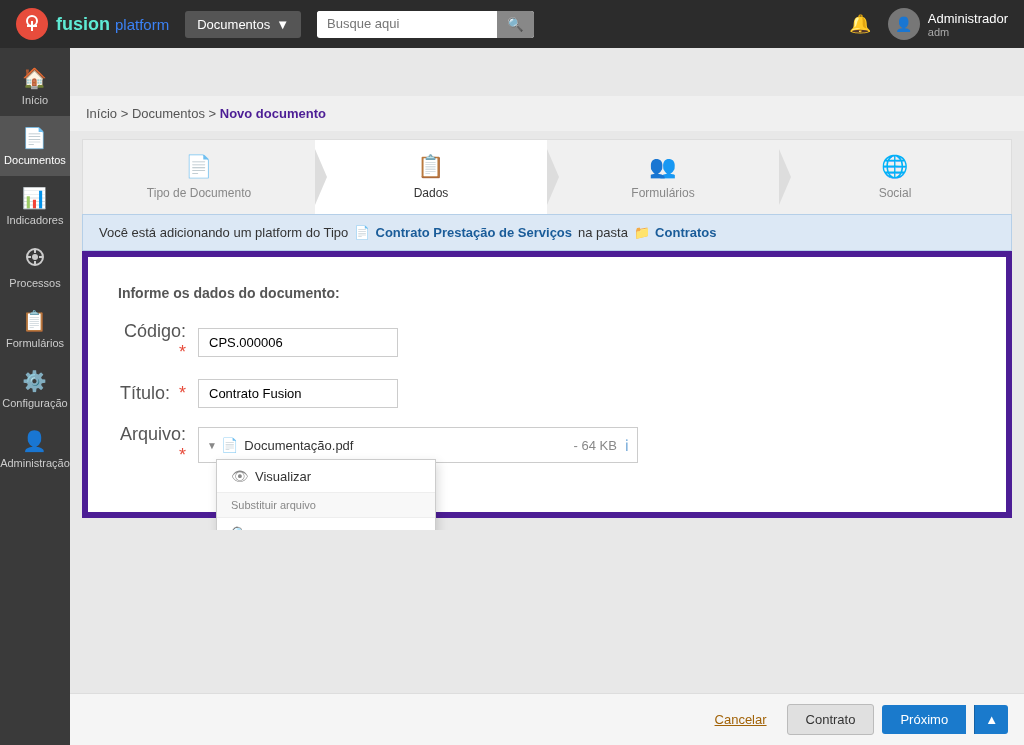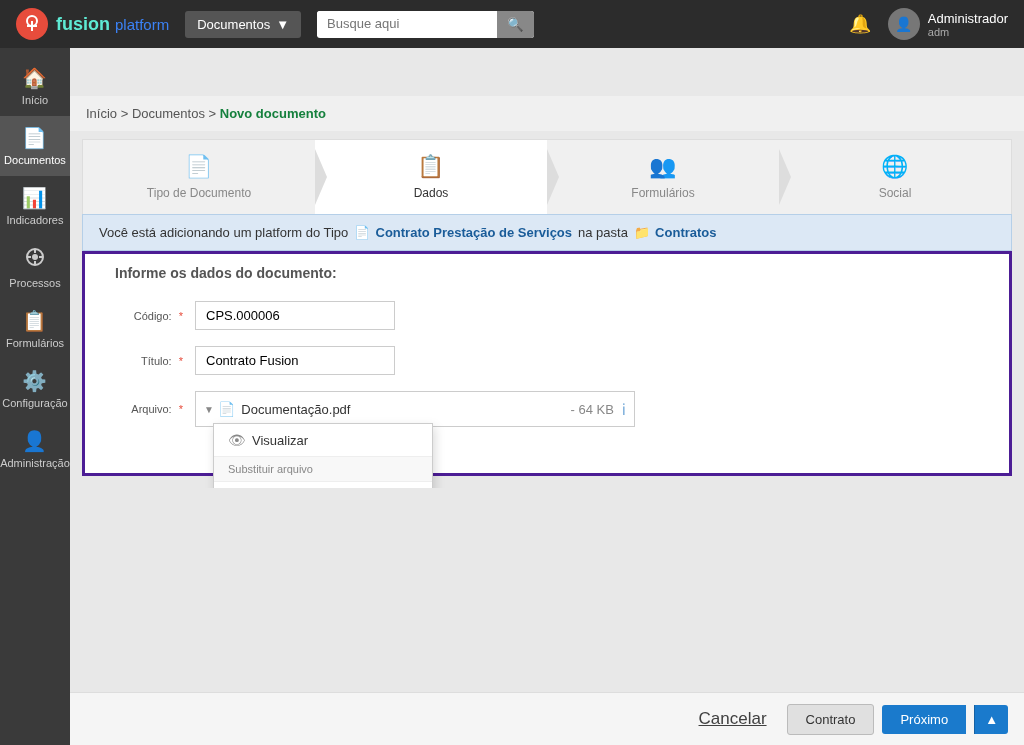--- a/index.html
+++ b/index.html
@@ -92,21 +92,21 @@
       margin-left: 70px;
       padding-top: 48px;
     }
     .breadcrumb {
       padding: 10px 16px;
       font-size: 13px;
       color: #555;
       background: #f0f0f0;
     }
     .breadcrumb a { color: #555; text-decoration: none; }
-    .breadcrumb strong { color: #15803d; }
+    .breadcrumb strong { color: #4c1d95; }
 
     
     .page-content {
       padding: 0 12px 12px 12px;
       background: #e8e8e8;
     }
 
     
     .wizard-steps {
       display: flex;
@@ -134,40 +134,40 @@
       border-top: 28px solid transparent;
       border-bottom: 28px solid transparent;
       border-left: 12px solid #ddd;
       z-index: 2;
     }
     .wizard-step:last-child::after { display: none; }
 
     
     .form-section {
       background: #fff;
-      border: 3px solid #4c1d95;
-      padding: 11px 30px 30px 30px;
+      border: 6px solid #4c1d95;
+      padding: 28px 30px 30px 30px;
     }
     .form-section-title {
       font-size: 14px;
       font-weight: bold;
       color: #555;
       margin-bottom: 20px;
     }
     .form-row {
       display: flex;
       align-items: center;
       margin-bottom: 16px;
     }
     .form-label {
       width: 80px;
       text-align: right;
       padding-right: 12px;
       color: #555;
-      font-size: 11px;
+      font-size: 18px;
     }
     .required-star { color: #e74c3c; margin-left: 4px; }
     .form-input {
       border: 1px solid #ccc;
       padding: 6px 10px;
       font-size: 13px;
       width: 200px;
       outline: none;
     }
 
@@ -224,21 +224,21 @@
     .footer-bar {
       position: fixed; bottom: 0; left: 70px; right: 0;
       background: #f5f5f5;
       border-top: 1px solid #ddd;
       padding: 10px 16px;
       display: flex; justify-content: flex-end; gap: 8px;
       align-items: center;
     }
     .btn-cancel {
       background: none; border: none;
-      color: #404040; cursor: pointer; font-size: 17px; padding: 6px 12px;
+      color: #a16207; cursor: pointer; font-size: 13px; padding: 6px 12px;
       text-decoration: underline;
     }
     .btn-anterior {
       background: #e0e0e0; border: 1px solid #bbb;
       color: #333; cursor: pointer; font-size: 13px; padding: 7px 18px;
       border-radius: 3px;
     }
     .btn-proximo {
       background: #1a7acc; border: none;
       color: #fff; cursor: pointer; font-size: 13px; padding: 7px 18px;

